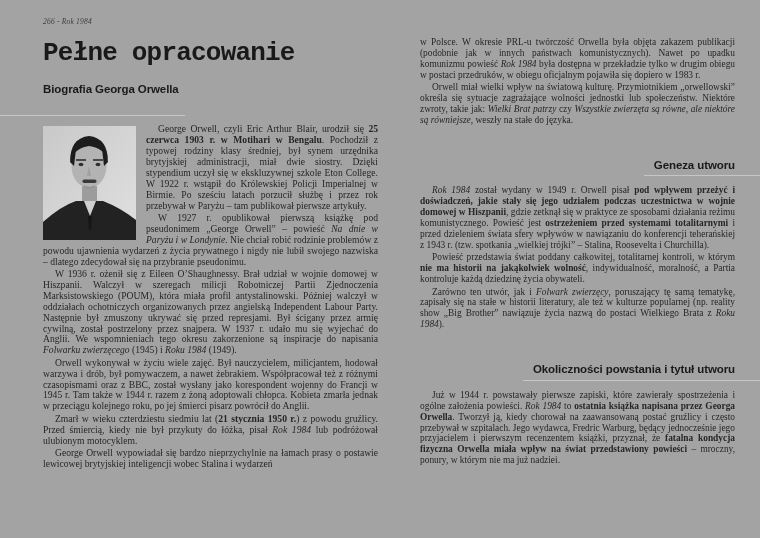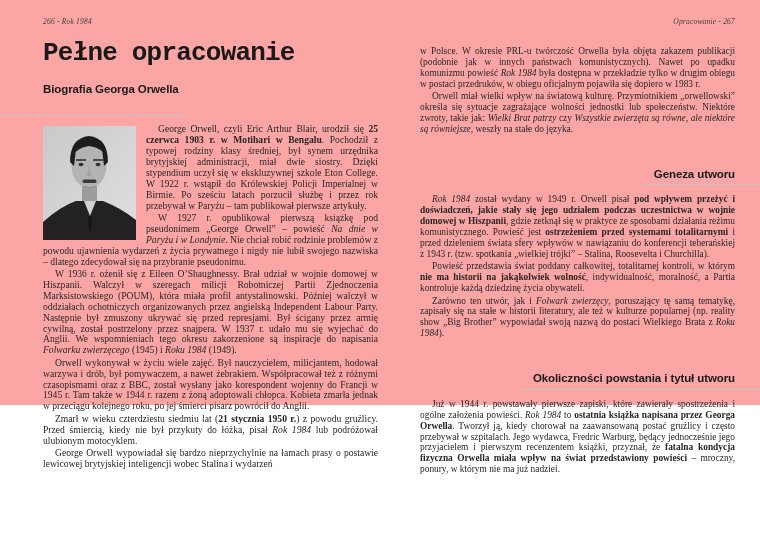--- a/index.html
+++ b/index.html
@@ -3,21 +3,21 @@
 <meta charset="utf-8">
 <style>
   * { margin:0; padding:0; box-sizing:border-box; }
   html,body { width:760px; height:538px; }
   body {
     background:#ffffff;
     font-family:"Liberation Serif", serif;
     color:#262626;
     overflow:hidden;
   }
-  .spread { display:flex; width:760px; height:405px; background:#fca5a5; }
+  .spread { display:flex; width:760px; height:538px; background:#a3a3a3; }
   .page { position:relative; height:538px; }
   .page-left  { width:380px; padding:17px 2px 0 43px; }
   .page-right { width:380px; padding:17px 25px 0 40px; }
 
   .running-head {
     font-size:7.5px; font-style:italic; color:#3f3f3f; letter-spacing:0.2px;
   }
   .page-right .running-head { text-align:right; }
 
   .book-title {
@@ -103,34 +103,33 @@
     <p class="para indent"><span>George Orwell, czyli Eric Arthur Blair, urodził się </span><span class="b">25 czerwca 1903 r. w Motihari w Bengalu</span><span>. Pochodził z typowej rodziny klasy średniej, był synem urzędnika brytyjskiej administracji, miał dwie siostry. Dzięki stypendium uczył się w ekskluzywnej szkole Eton College. W 1922 r. wstąpił do Królewskiej Policji Imperialnej w Birmie. Po sześciu latach porzucił służbę i przez rok przebywał w Paryżu – tam publikował pierwsze artykuły.</span></p>
         <p class="para indent"><span>W 1927 r. opublikował pierwszą książkę pod pseudonimem „George Orwell” – powieść </span><span class="i">Na dnie w Paryżu i w Londynie</span><span>. Nie chciał robić rodzinie problemów z powodu ujawnienia wydarzeń z życia prywatnego i nigdy nie lubił swojego nazwiska – dlatego zdecydował się na przybranie pseudonimu.</span></p>
         <p class="para indent"><span>W 1936 r. ożenił się z Eileen O’Shaughnessy. Brał udział w wojnie domowej w Hiszpanii. Walczył w szeregach milicji Robotniczej Partii Zjednoczenia Marksistowskiego (POUM), która miała profil antystalinowski. Później walczył w oddziałach ochotniczych organizowanych przez angielską Independent Labour Party. Następnie był zmuszony ukrywać się przed represjami. Był ścigany przez armię cywilną, został postrzelony przez snajpera. W 1937 r. udało mu się wyjechać do Anglii. We wspomnieniach tego okresu zakorzenione są inspiracje do napisania </span><span class="i">Folwarku zwierzęcego</span><span> (1945) i </span><span class="i">Roku 1984</span><span> (1949).</span></p>
         <p class="para indent"><span>Orwell wykonywał w życiu wiele zajęć. Był nauczycielem, milicjantem, hodował warzywa i drób, był pomywaczem, a nawet żebrakiem. Współpracował też z różnymi czasopismami oraz z BBC, został wysłany jako korespondent wojenny do Francji w 1945 r. Tam także w 1944 r. razem z żoną adoptowali chłopca. Kobieta zmarła jednak w przeciągu kolejnego roku, po jej śmierci pisarz powrócił do Anglii.</span></p>
         <p class="para indent"><span>Zmarł w wieku czterdziestu siedmiu lat (</span><span class="b">21 stycznia 1950 r.</span><span>) z powodu gruźlicy. Przed śmiercią, kiedy nie był przykuty do łóżka, pisał </span><span class="i">Rok 1984</span><span> lub podróżował ulubionym motocyklem.</span></p>
         <p class="para indent"><span>George Orwell wypowiadał się bardzo nieprzychylnie na łamach prasy o postawie lewicowej brytyjskiej inteligencji wobec Stalina i wydarzeń</span></p>
       </div>
   </div>
 
   <div class="page page-right">
-    <div class="running-head">Opracowanie - 267</div>
 
     <div class="bodytext intro">
         <p class="para"><span>w Polsce. W okresie PRL-u twórczość Orwella była objęta zakazem publikacji (podobnie jak w innych państwach komunistycznych). Nawet po upadku komunizmu powieść </span><span class="i">Rok 1984</span><span> była dostępna w przekładzie tylko w drugim obiegu w postaci przedruków, w obiegu oficjalnym pojawiła się dopiero w 1983 r.</span></p>
         <p class="para indent"><span>Orwell miał wielki wpływ na światową kulturę. Przymiotnikiem „orwellowski” określa się sytuacje zagrażające wolności jednostki lub społeczeństw. Niektóre zwroty, takie jak: </span><span class="i">Wielki Brat patrzy</span><span> czy </span><span class="i">Wszystkie zwierzęta są równe, ale niektóre są równiejsze</span><span>, weszły na stałe do języka.</span></p>
       </div>
 
     <div class="sec-right-wrap">
       <span class="sec-head sec-right">Geneza utworu</span>
     </div>
     <div class="bodytext sec-body">
         <p class="para indent"><span class="i">Rok 1984</span><span> został wydany w 1949 r. Orwell pisał </span><span class="b">pod wpływem przeżyć i doświadczeń, jakie stały się jego udziałem podczas uczestnictwa w wojnie domowej w Hiszpanii</span><span>, gdzie zetknął się w praktyce ze sposobami działania reżimu komunistycznego. Powieść jest </span><span class="b">ostrzeżeniem przed systemami totalitarnymi</span><span> i przed dzieleniem świata sfery wpływów w nawiązaniu do konferencji teherańskiej z 1943 r. (tzw. spotkania „wielkiej trójki” – Stalina, Roosevelta i Churchilla).</span></p>
         <p class="para indent"><span>Powieść przedstawia świat poddany całkowitej, totalitarnej kontroli, w którym </span><span class="b">nie ma historii na jakąkolwiek wolność</span><span>, indywidualność, moralność, a Partia kontroluje każdą dziedzinę życia obywateli.</span></p>
-        <p class="para indent"><span>Zarówno ten utwór, jak i </span><span class="i">Folwark zwierzęcy</span><span>, poruszający tę samą tematykę, zapisały się na stałe w historii literatury, ale też w kulturze popularnej (np. reality show „Big Brother” wypowiadał swoją nazwą do postaci Wielkiego Brata z </span><span class="i">Roku 1984</span><span>).</span></p>
+        <p class="para indent"><span>Zarówno ten utwór, jak i </span><span class="i">Folwark zwierzęcy</span><span>, poruszający tę samą tematykę, zapisały się na stałe w historii literatury, ale też w kulturze popularnej (np. reality show „Big Brother” nawiązuje życia nazwą do postaci Wielkiego Brata z </span><span class="i">Roku 1984</span><span>).</span></p>
       </div>
 
     <div class="sec-right-wrap">
       <span class="sec-head sec-right">Okoliczności powstania i tytuł utworu</span>
     </div>
     <div class="bodytext sec-body">
         <p class="para indent"><span>Już w 1944 r. powstawały pierwsze zapiski, które zawierały spostrzeżenia i ogólne założenia powieści. </span><span class="i">Rok 1984</span><span> to </span><span class="b">ostatnia książka napisana przez Georga Orwella</span><span>. Tworzył ją, kiedy chorował na zaawansowaną postać gruźlicy i często przebywał w szpitalach. Jego wydawca, Fredric Warburg, będący jednocześnie jego przyjacielem i pierwszym recenzentem książki, przyznał, że </span><span class="b">fatalna kondycja fizyczna Orwella miała wpływ na świat przedstawiony powieści</span><span> – mroczny, ponury, w którym nie ma już nadziei.</span></p>
       </div>
   </div>
 

